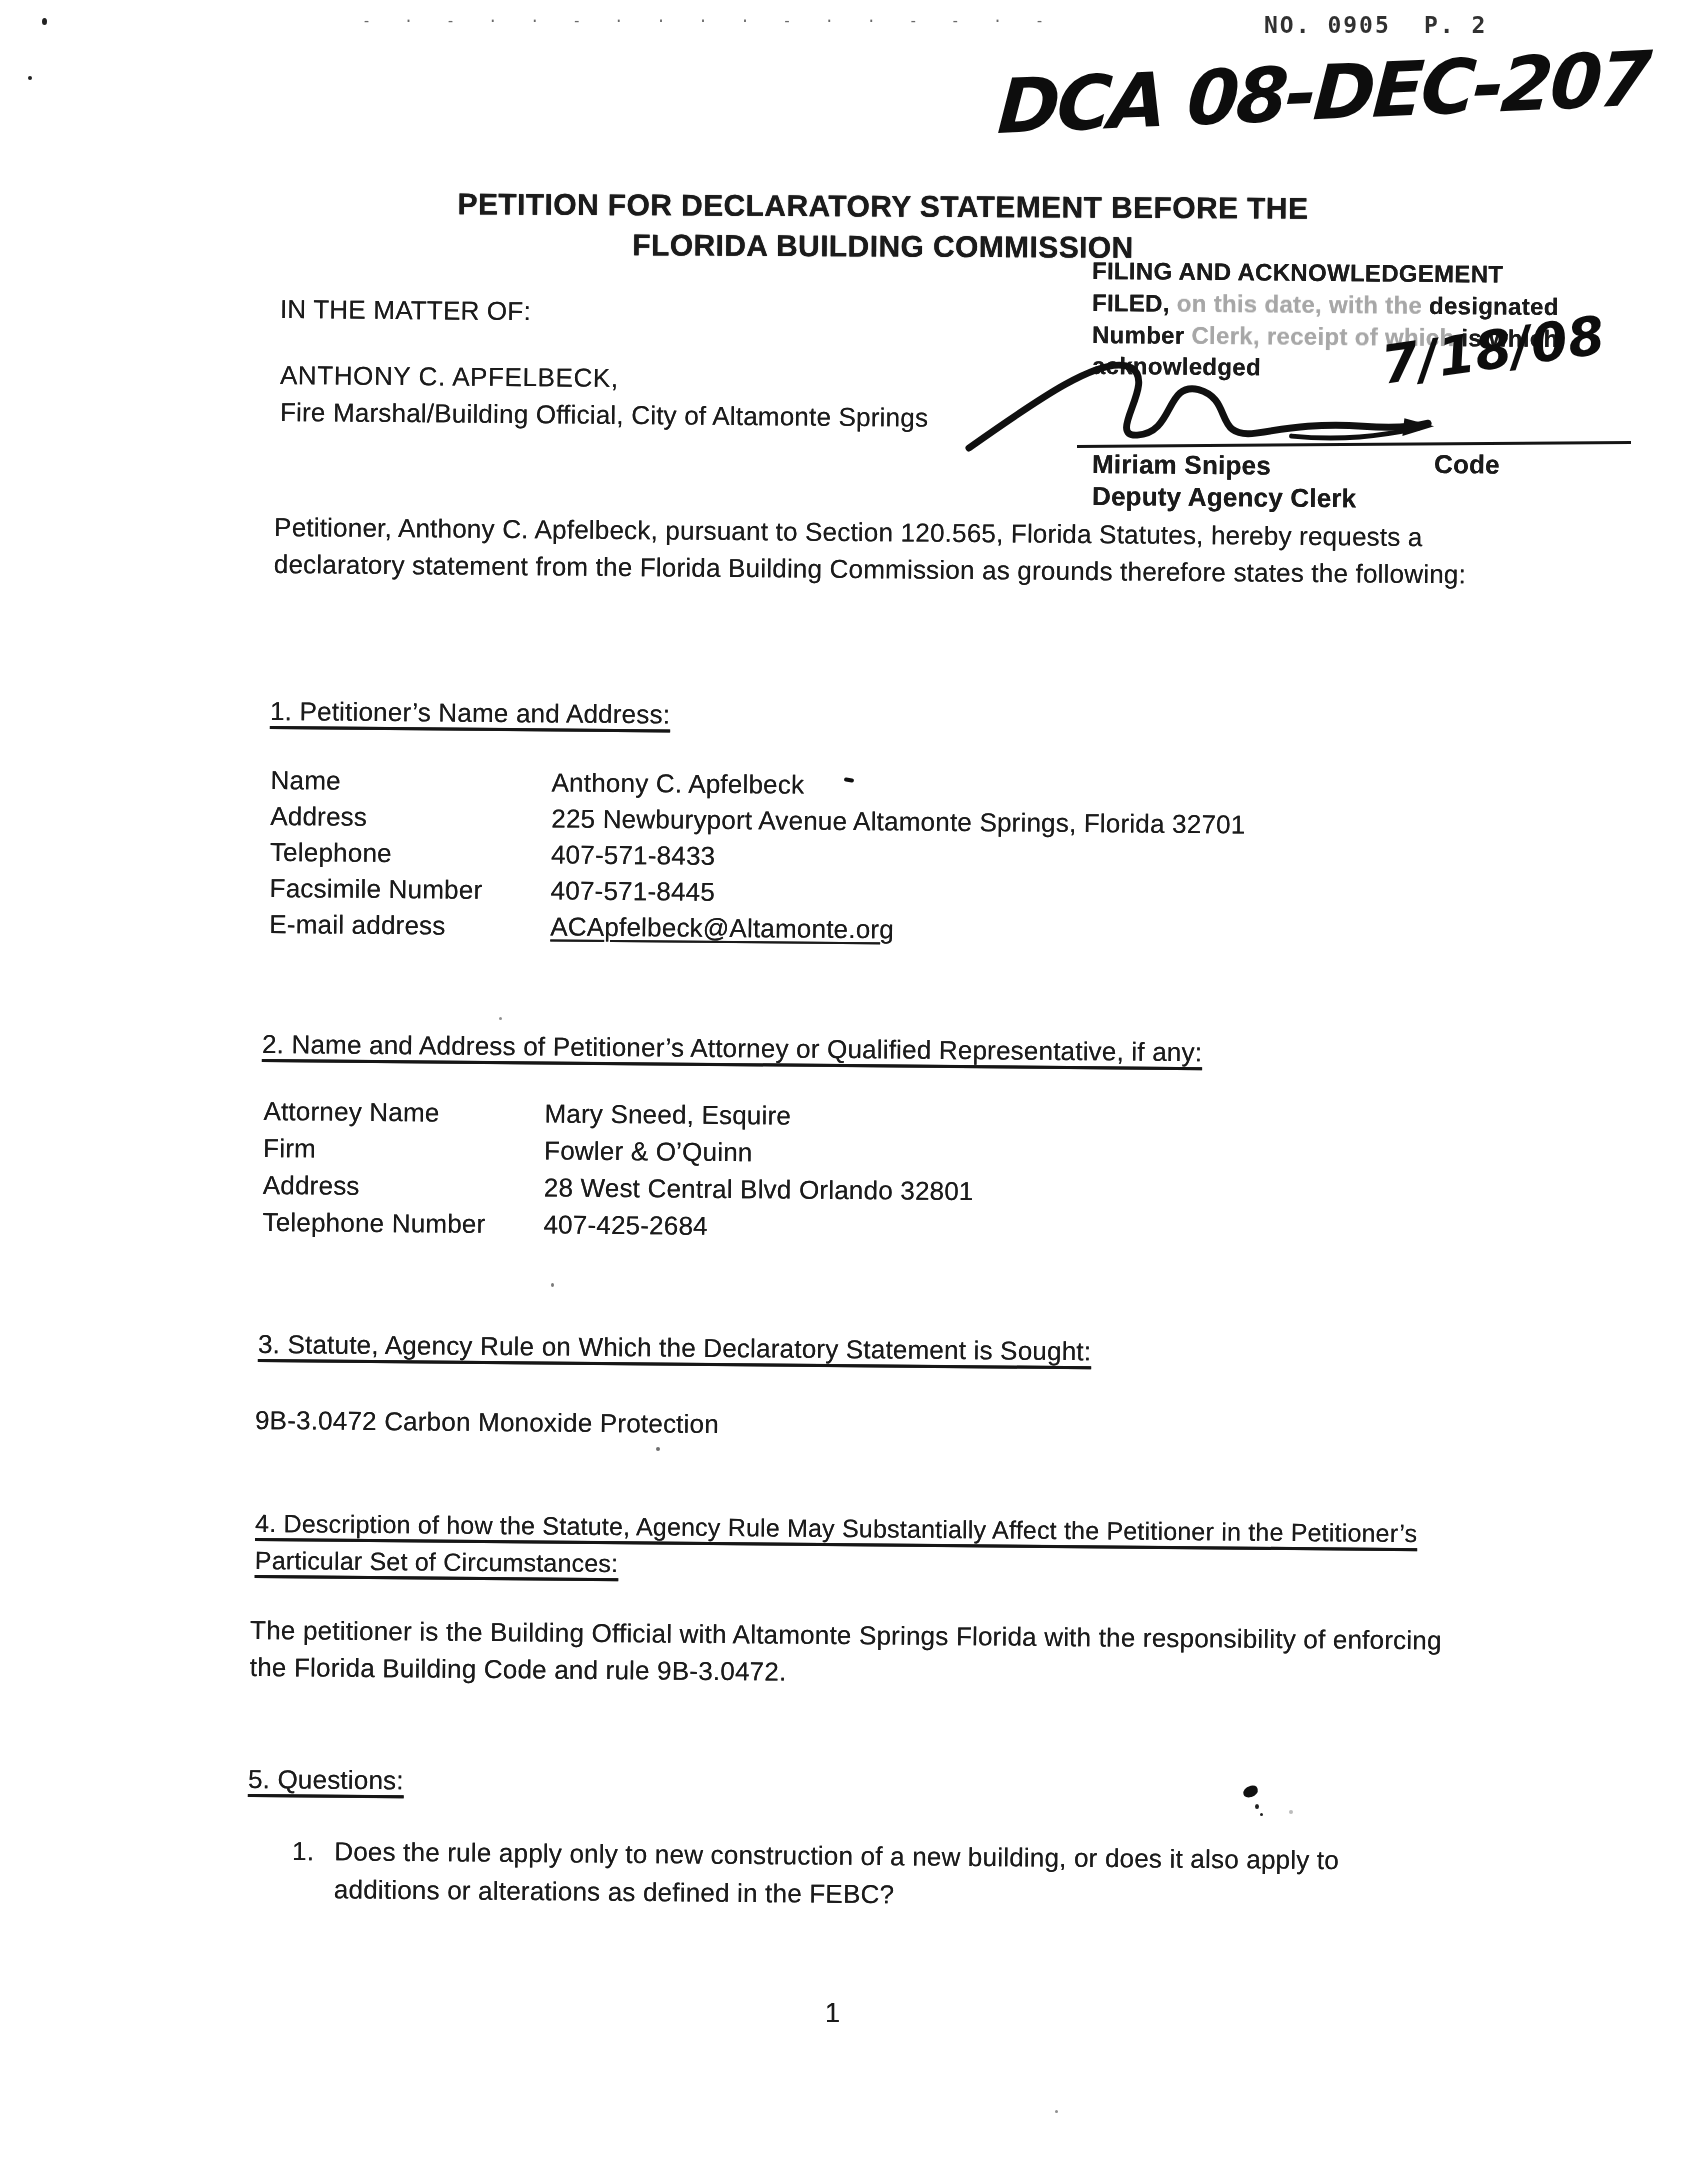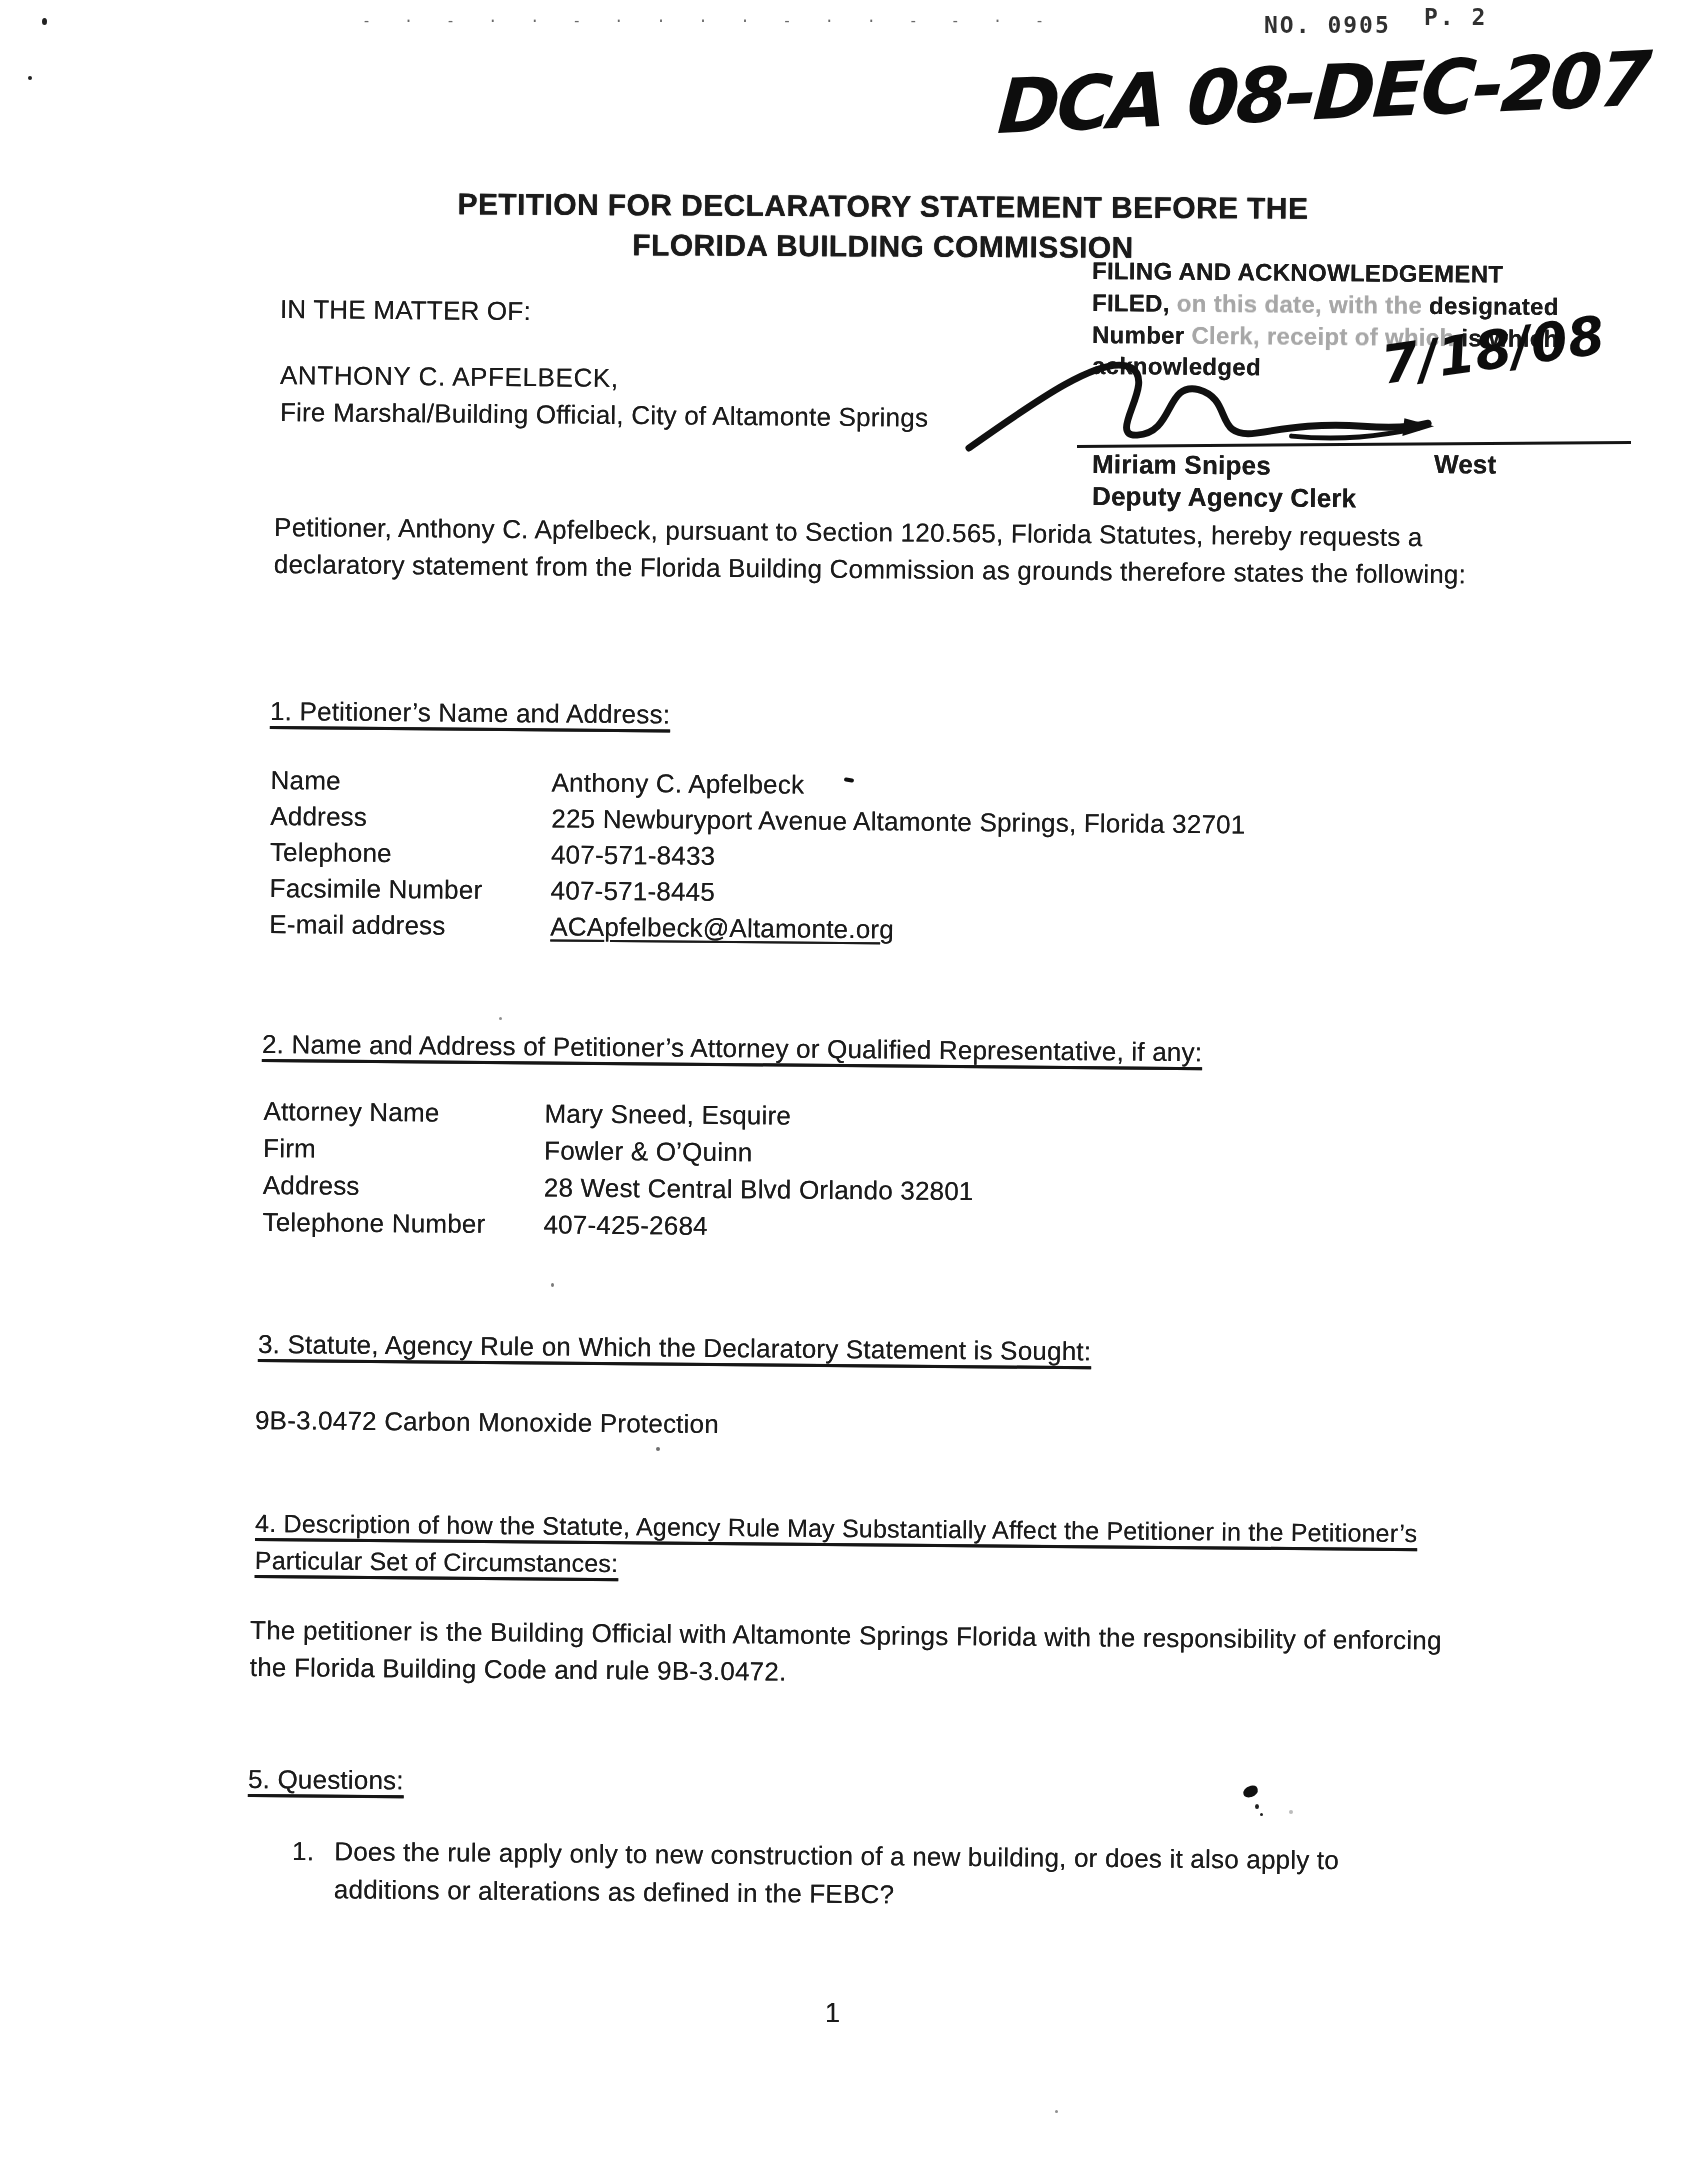--- a/index.html
+++ b/index.html
@@ -78,21 +78,21 @@
   .speck{position:absolute;background:#222;border-radius:50%;display:block;}
   .blob{position:absolute;background:#101010;}
 </style>
 </head>
 <body>
 
 <div class="page">
 
   <span class="abs fax-marks" style="left:362px;top:12px;">-  · -  · ·  - ·  · ·  · - · ·  - - · -</span>
   <span class="abs fax-stamp" style="left:1264px;top:12px;">NO. 0905</span>
-  <span class="abs fax-stamp" style="left:1424px;top:4px;">P.  2</span>
+  <span class="abs fax-stamp" style="left:1424px;top:12px;">P.  2</span>
 
   <div class="abs docket" style="left:998px;top:63px;">DCA 08-DEC-207</div>
 
   <div class="abs title-line tilt-sm" style="left:388px;top:187px;">PETITION FOR DECLARATORY STATEMENT BEFORE THE</div>
   <div class="abs title-line tilt-sm" style="left:388px;top:227px;">FLORIDA BUILDING COMMISSION</div>
 
   <div class="abs matter ink tilt" style="left:280px;top:294px;">IN THE MATTER OF:</div>
   <div class="abs matter ink caps tilt" style="left:280px;top:360px;">ANTHONY C. APFELBECK,</div>
   <div class="abs matter ink tilt" style="left:280px;top:397px;font-size:26px;">Fire Marshal/Building Official, City of Altamonte Springs</div>
 
@@ -110,21 +110,21 @@
   <div class="abs filing tilt" style="left:1092px;top:352px;">acknowledged</div>
 
   <svg class="abs" style="left:965px;top:341px;" width="475" height="114" viewBox="0 0 480 115">
     <path d="M4 108 C 72 60 140 12 168 27 C 194 42 142 97 174 95 C 212 93 202 41 236 49 C 272 59 250 99 294 93 C 332 87 360 83 402 86 C 428 88 448 88 468 83" fill="none" stroke="#101010" stroke-width="7" stroke-linecap="round"></path>
     <path d="M330 96 C 380 101 420 96 458 88" fill="none" stroke="#101010" stroke-width="5" stroke-linecap="round"></path>
     <polygon points="444,78 474,86 442,96" fill="#101010"></polygon>
   </svg>
   <div class="abs hand-date" style="left:1382px;top:335px;">7/18/08</div>
   <div class="abs sig-line" style="left:1077px;top:443px;width:554px;"></div>
   <div class="abs sig-caption tilt" style="left:1092px;top:449px;">Miriam Snipes</div>
-  <div class="abs sig-caption tilt" style="left:1434px;top:449px;">West</div>
+  <div class="abs sig-caption tilt" style="left:1434px;top:449px;">Code</div>
   <div class="abs sig-caption tilt" style="left:1092px;top:481px;">Deputy Agency Clerk</div>
 
   <div class="abs para ink tilt" style="left:274px;top:509px;width:1213px;">Petitioner, Anthony C. Apfelbeck, pursuant to Section 120.565, Florida Statutes, hereby requests a declaratory statement from the Florida Building Commission as grounds therefore states the following:</div>
 
   <div class="abs heading ink tilt" style="left:270px;top:696px;">1. Petitioner’s Name and Address:</div>
   <div class="abs info-table t1 ink tilt" style="left:270px;top:762px;">
     <div class="cell">Name</div>
     <div class="cell">Anthony C. Apfelbeck</div>
     <div class="cell">Address</div>
     <div class="cell">225 Newburyport Avenue Altamonte Springs, Florida 32701</div>

